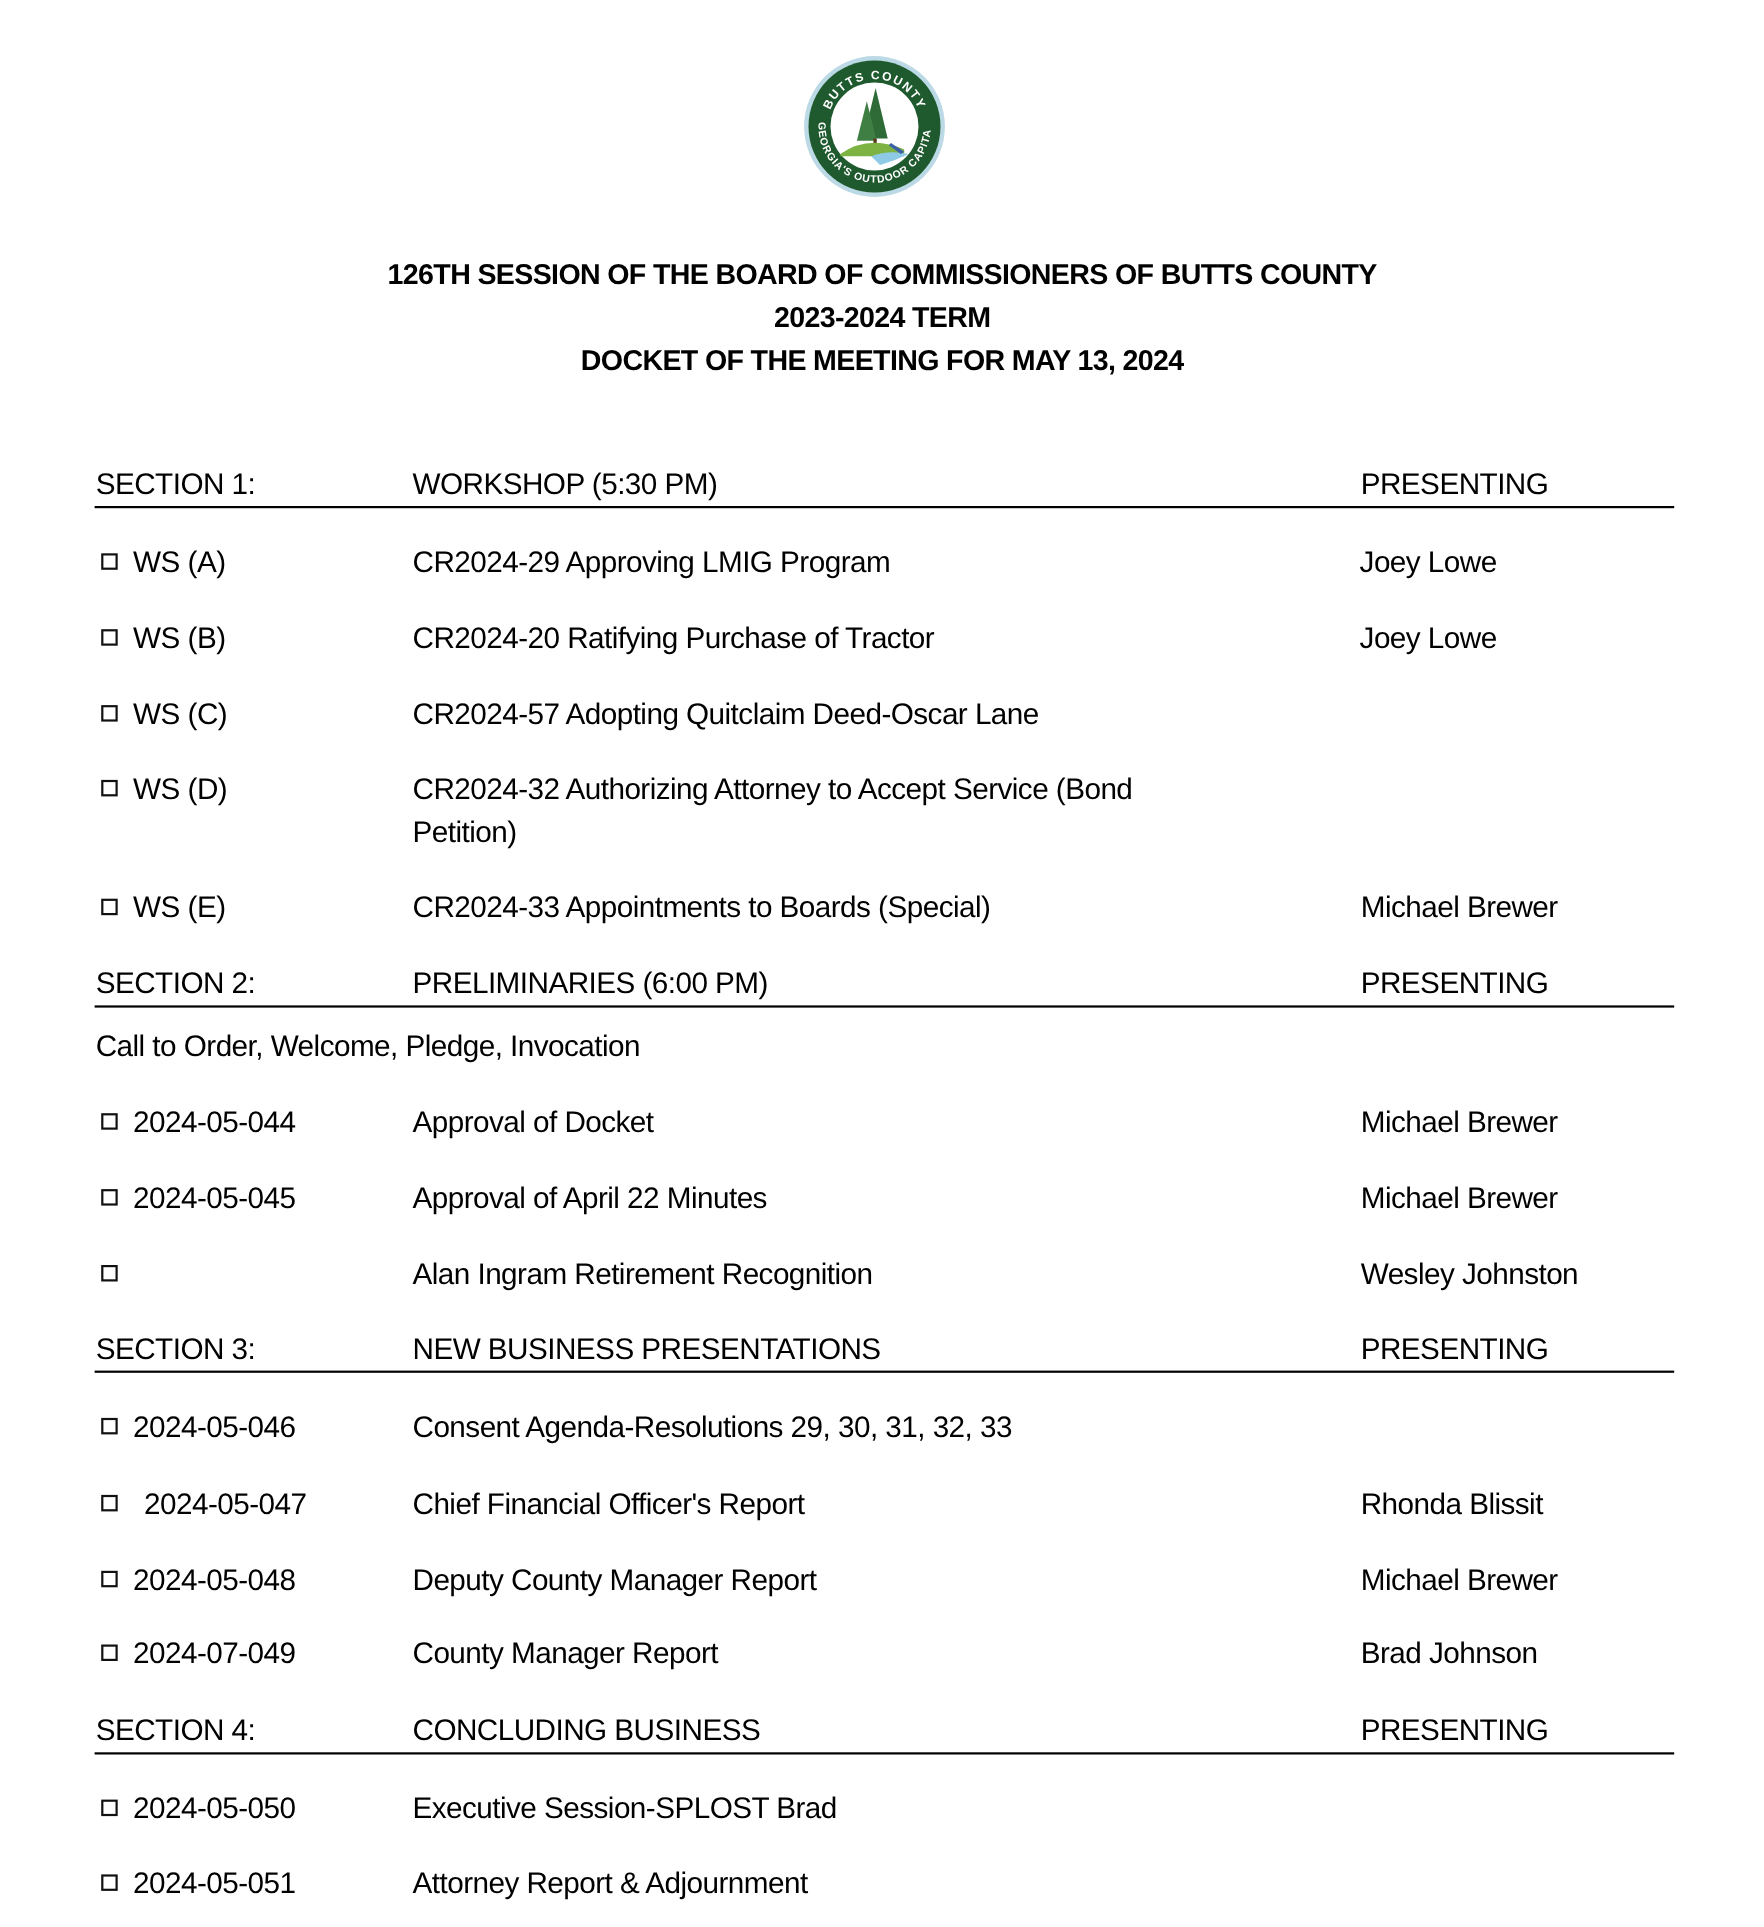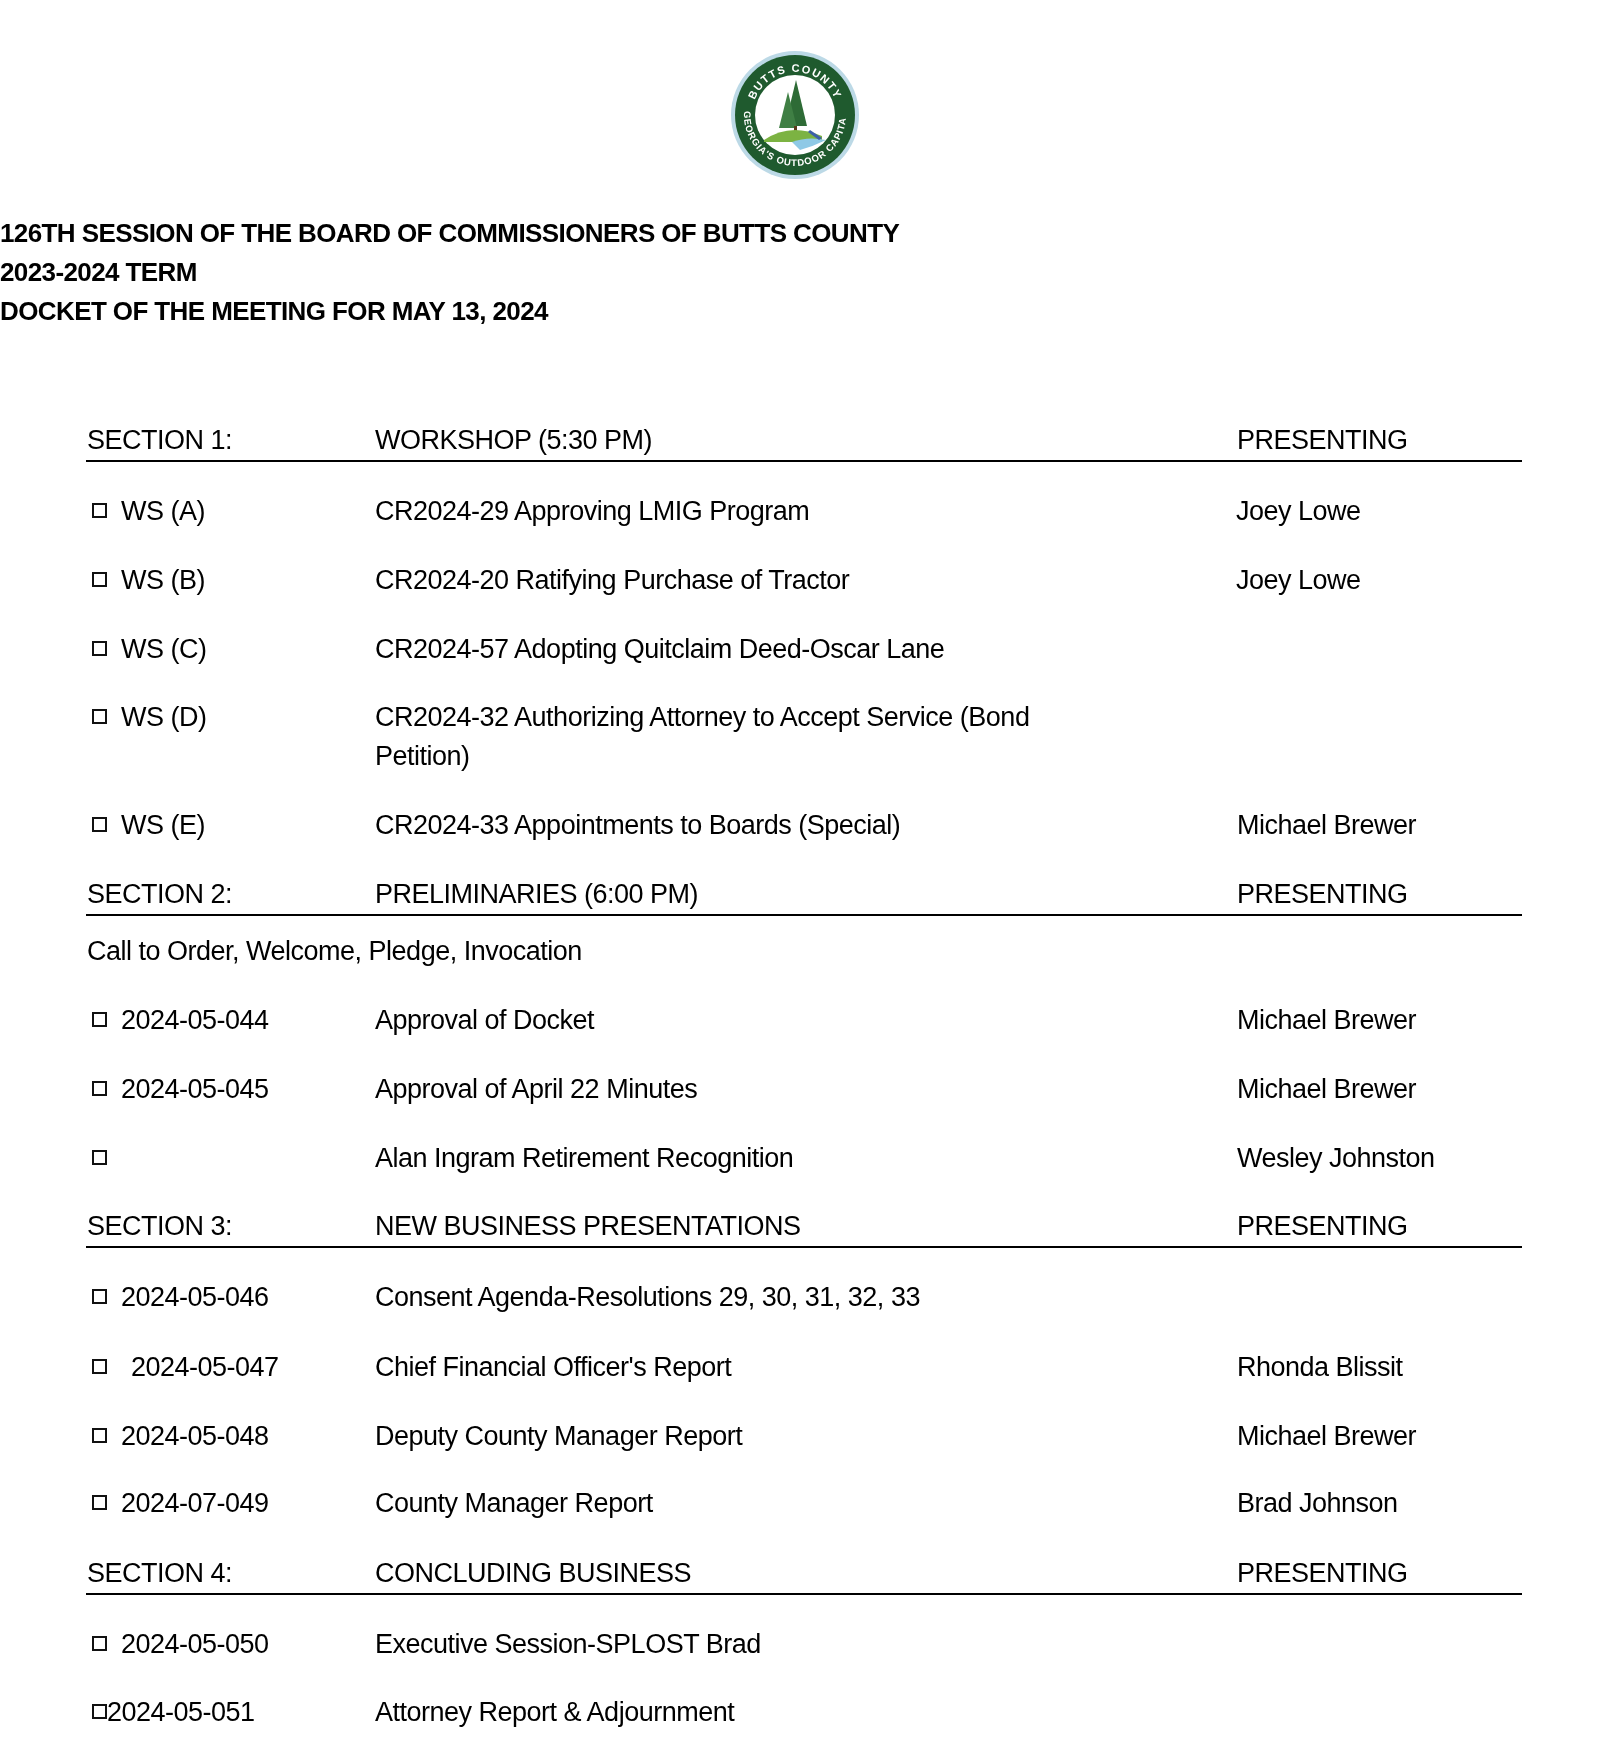--- a/index.html
+++ b/index.html
@@ -1,20 +1,20 @@
 <!DOCTYPE html>
 <html><head>
 <meta charset="utf-8">
 <style>
   html, body { margin: 0; padding: 0; background: #ffffff; }
   body { width: 1604px; height: 1752px; position: relative; overflow: hidden;
          font-family: "Liberation Sans", "DejaVu Sans", sans-serif; color: #000; }
   .logo { position: absolute; left: 730px; top: 50px; width: 130px; height: 130px; }
-  .title-line { position: absolute; left: 0; width: 1604px; text-align: left;
-                font-weight: bold; font-size: 26px; letter-spacing: -0.6px; }
+  .title-line { position: absolute; left: 0; width: 1604px; text-align: center;
+                font-weight: bold; font-size: 26px; letter-spacing: -0.6px; margin-top: 16px; }
   .txt { position: absolute; white-space: nowrap; font-weight: normal; font-size: 27px;
          letter-spacing: -0.5px; line-height: 32px; transform: translateY(-16px); }
   .rule { position: absolute; left: 86px; width: 1436px; height: 2px; background: #000; }
   .cb { position: absolute; width: 15px; height: 15px; border: 2px solid #111;
         box-sizing: border-box; transform: translateY(-8px); background: #fff; }
 </style>
 </head>
 <body>
 
 <svg class="logo" viewBox="0 0 130 130">
@@ -122,14 +122,14 @@
 <div class="txt" style="left:87px;top:1573px">SECTION 4:</div>
 <div class="txt" style="left:375px;top:1573px">CONCLUDING BUSINESS</div>
 <div class="txt" style="left:1237px;top:1573px">PRESENTING</div>
 <div class="rule" style="top:1593px"></div>
 
 <div class="cb" style="left:92px;top:1644px"></div>
 <div class="txt" style="left:121px;top:1644px">2024-05-050</div>
 <div class="txt" style="left:375px;top:1644px">Executive Session-SPLOST Brad</div>
 
 <div class="cb" style="left:92px;top:1712px"></div>
-<div class="txt" style="left:107px;top:1712px">2024-05-051</div>
+<div class="txt" style="left:121px;top:1712px">2024-05-051</div>
 <div class="txt" style="left:375px;top:1712px">Attorney Report &amp; Adjournment</div>
 
 </body></html>

